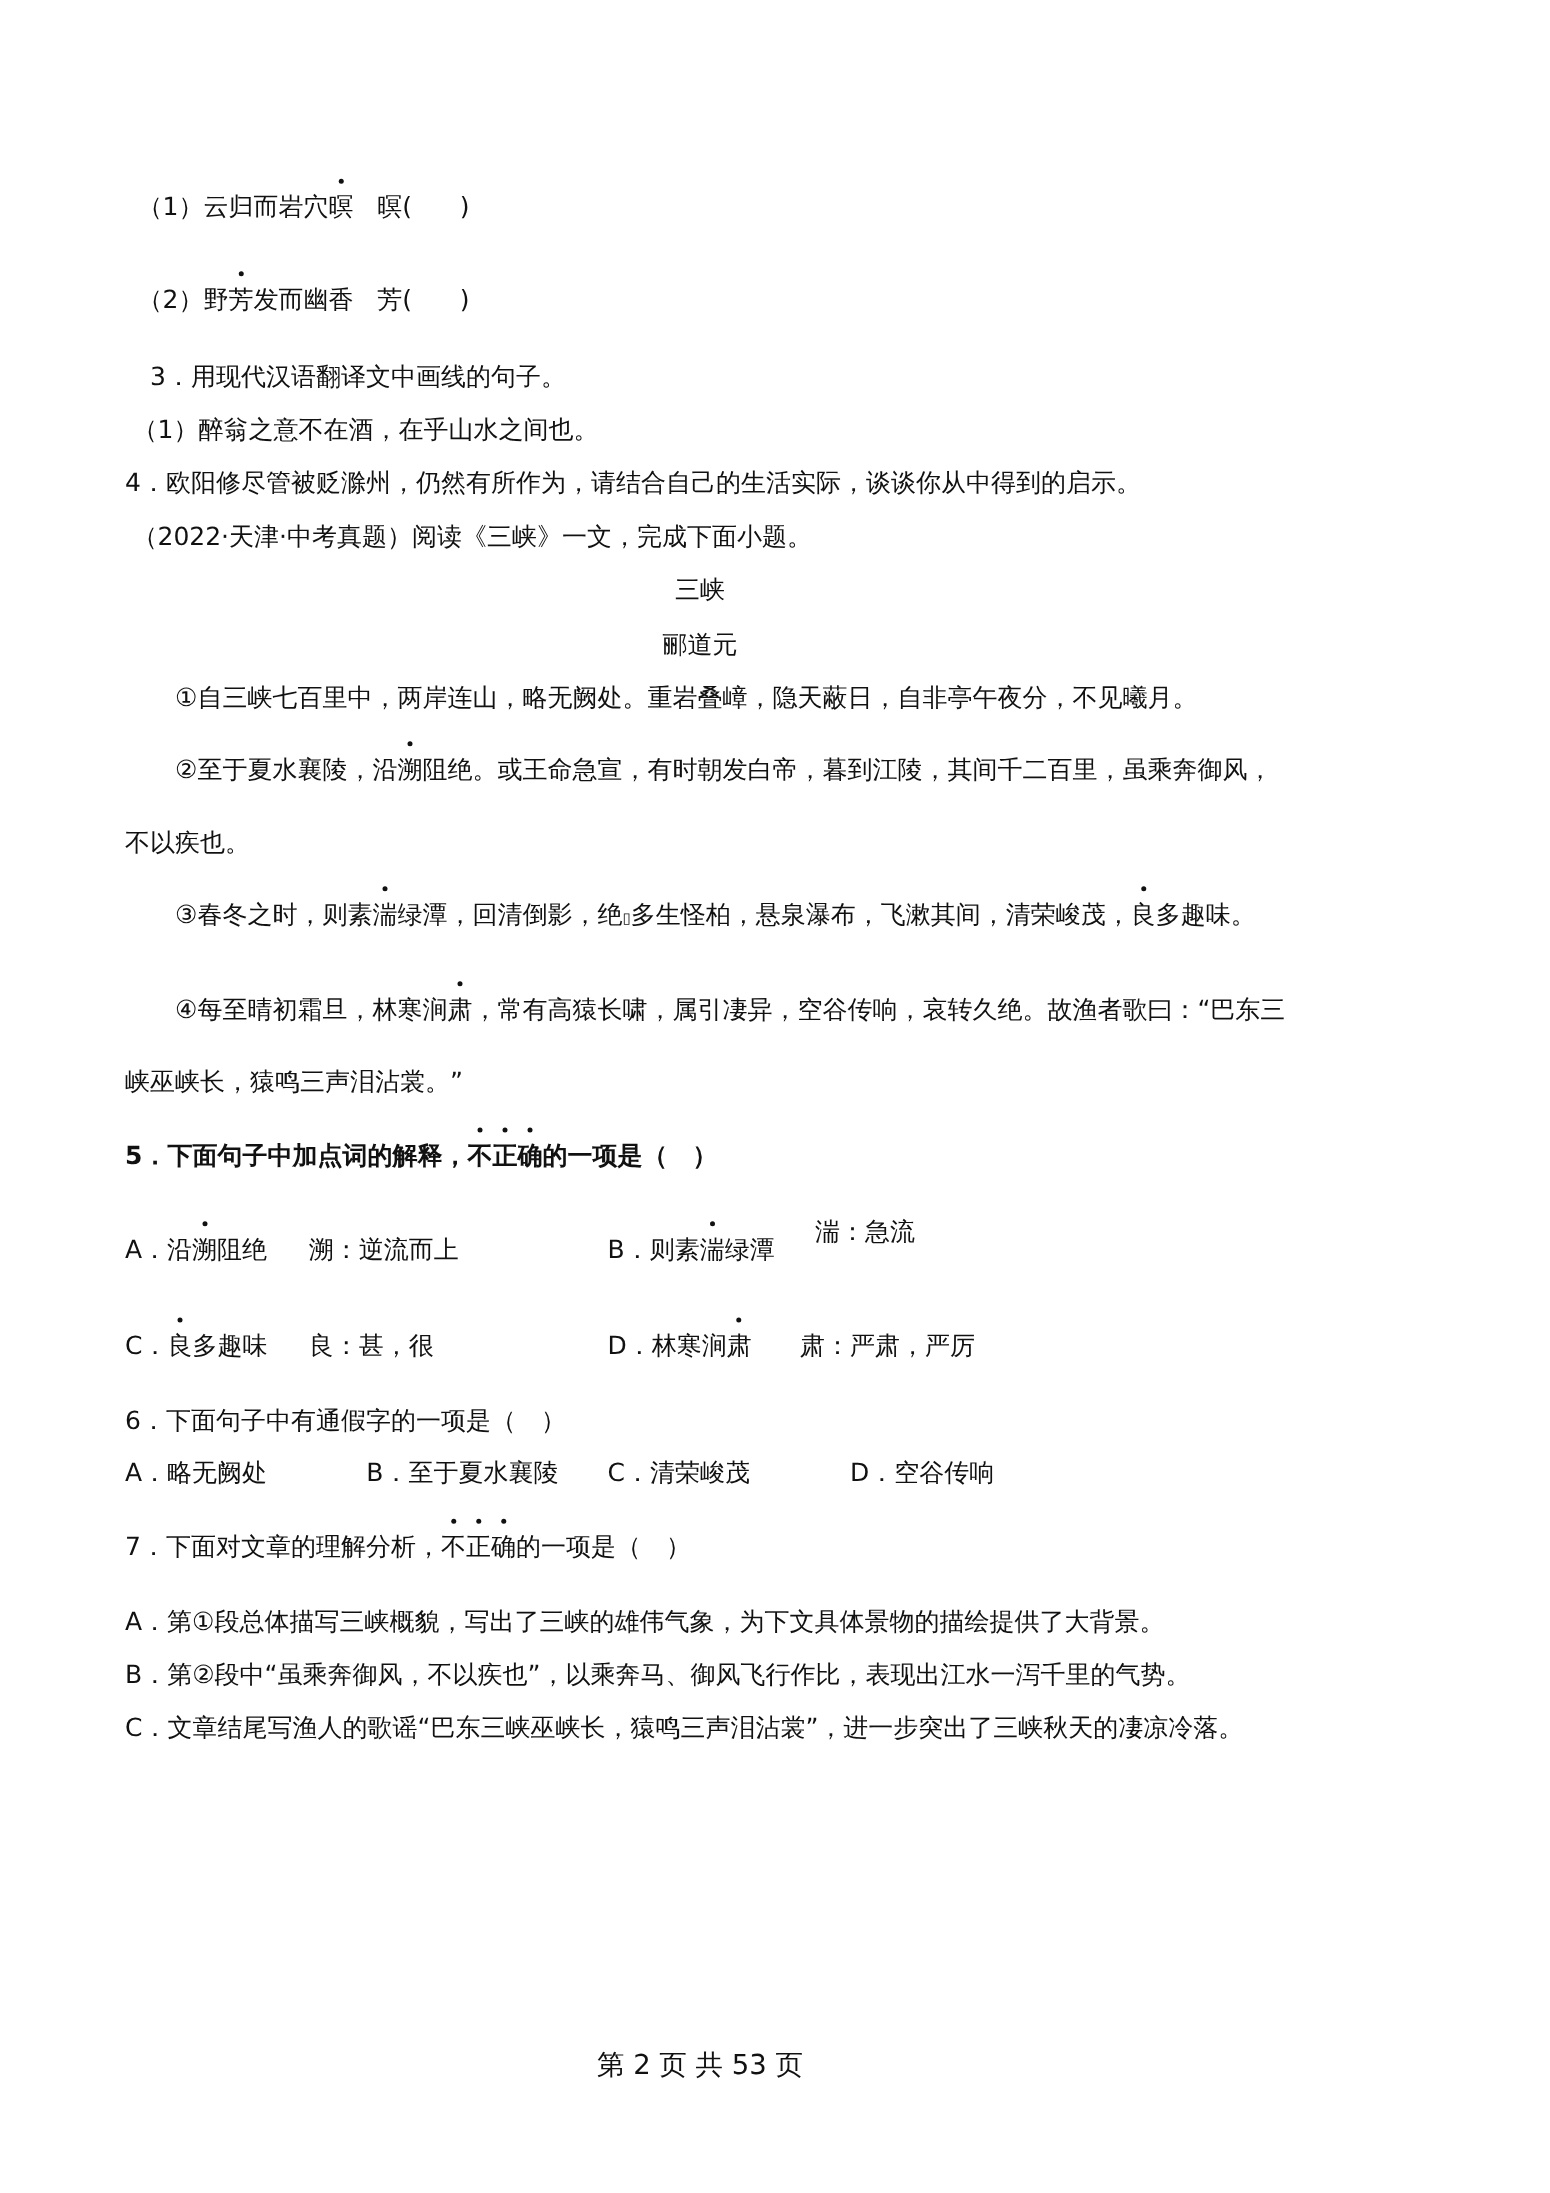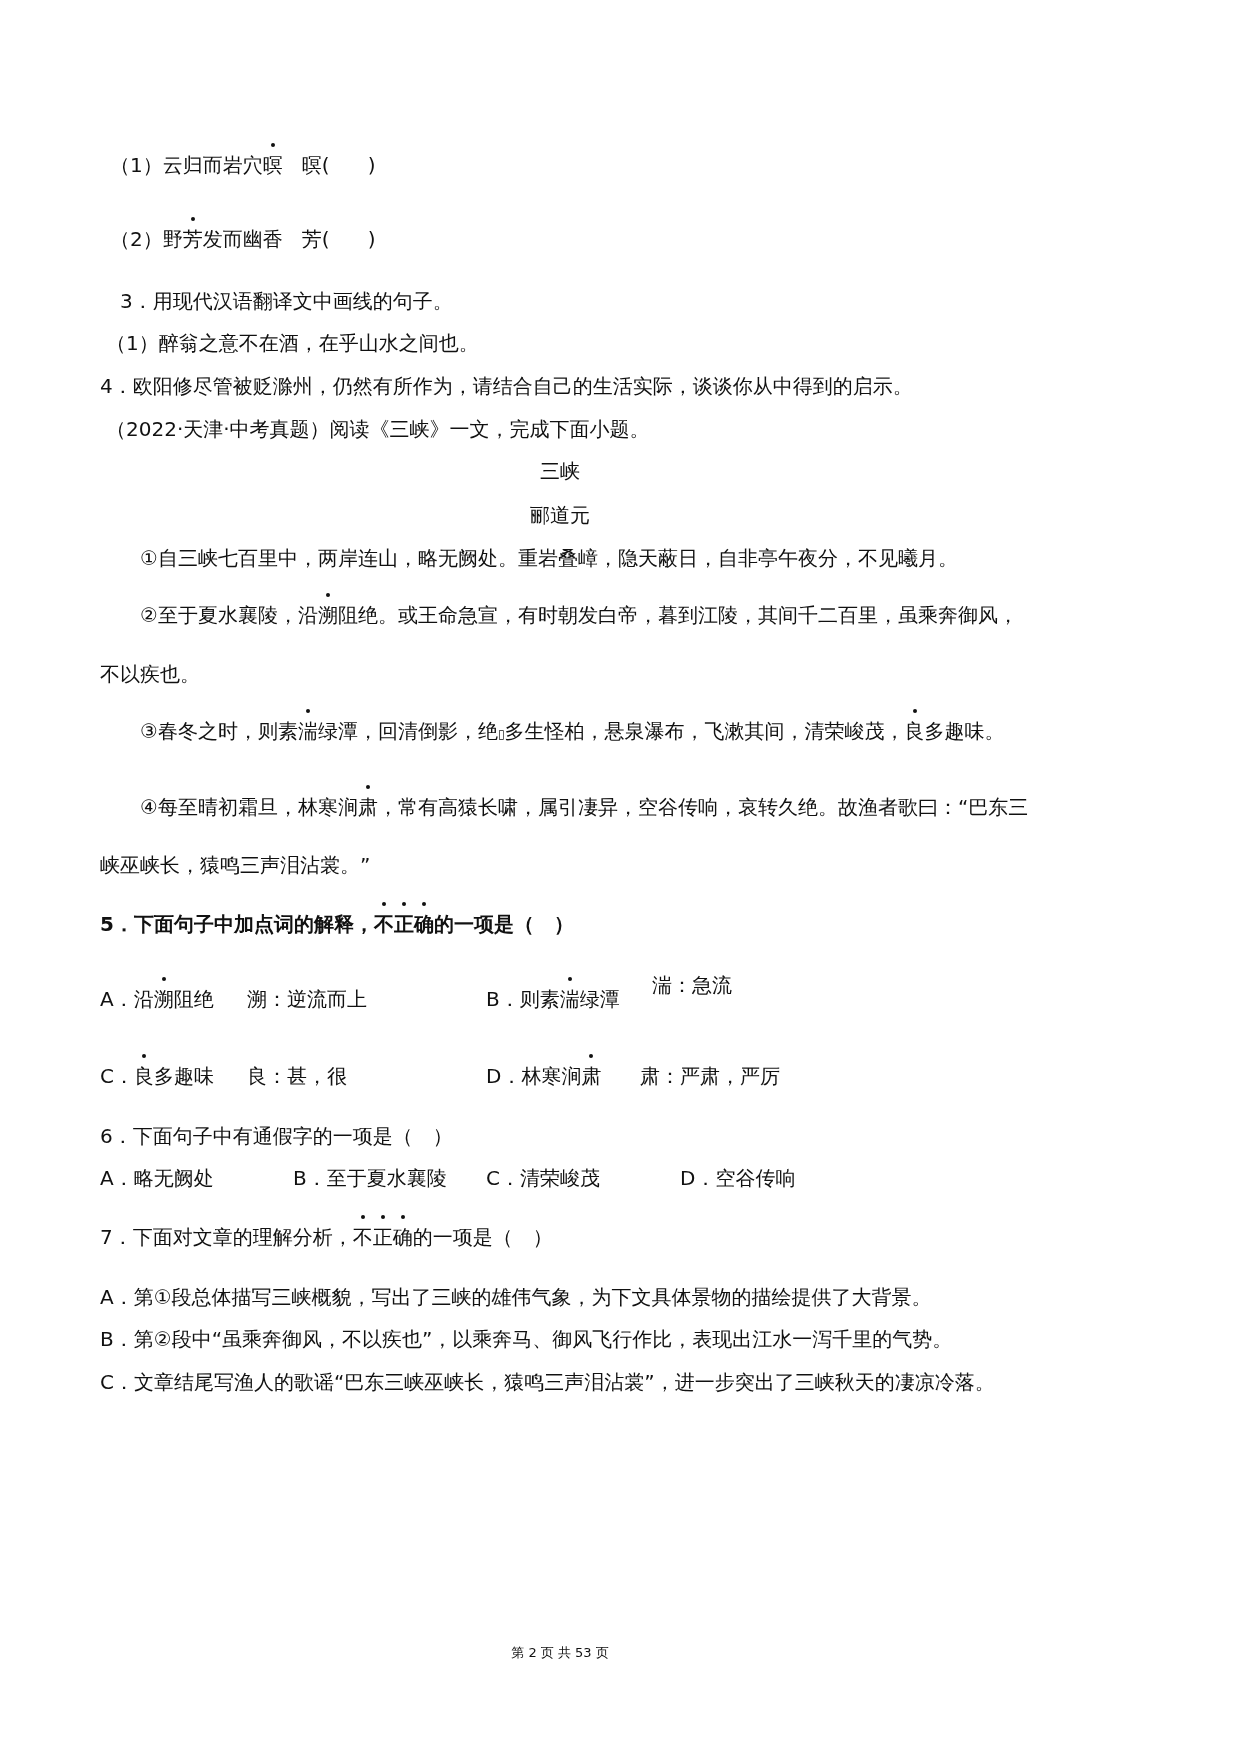--- a/index.html
+++ b/index.html
@@ -84,13 +84,13 @@
 <div class="opt" style="left:486px; top:1165px;">C．清荣峻茂</div>
 <div class="opt" style="left:680px; top:1165px;">D．空谷传响</div>
 
 <div class="line" style="left:100px; top:1224px;">
   <span>7．下面对文章的理解分析，</span><span class="dot">不</span><span class="dot">正</span><span class="dot">确</span><span>的一项是（　）</span>
 </div>
 <div class="opt" style="left:100px; top:1284px;">A．第①段总体描写三峡概貌，写出了三峡的雄伟气象，为下文具体景物的描绘提供了大背景。</div>
 <div class="opt" style="left:100px; top:1326px;">B．第②段中“虽乘奔御风，不以疾也”，以乘奔马、御风飞行作比，表现出江水一泻千里的气势。</div>
 <div class="opt" style="left:100px; top:1369px;">C．文章结尾写渔人的歌谣“巴东三峡巫峡长，猿鸣三声泪沾裳”，进一步突出了三峡秋天的凄凉冷落。</div>
 
-<div class="line center" style="top:1640px; font-size:13px;">第 2 页 共 53 页</div>
+<div class="line center" style="top:1640px; font-size:22px;">第 2 页 共 53 页</div>
 
 </body></html>

